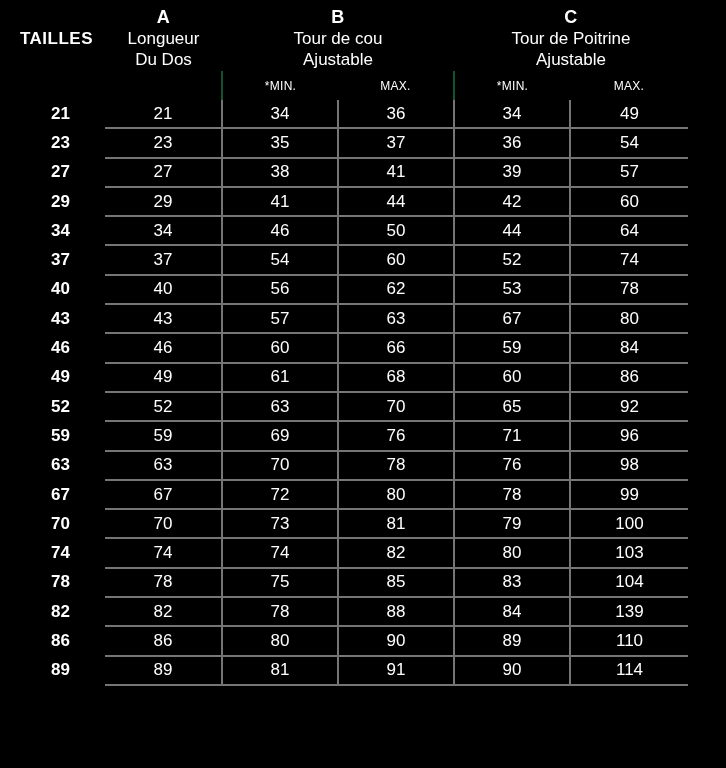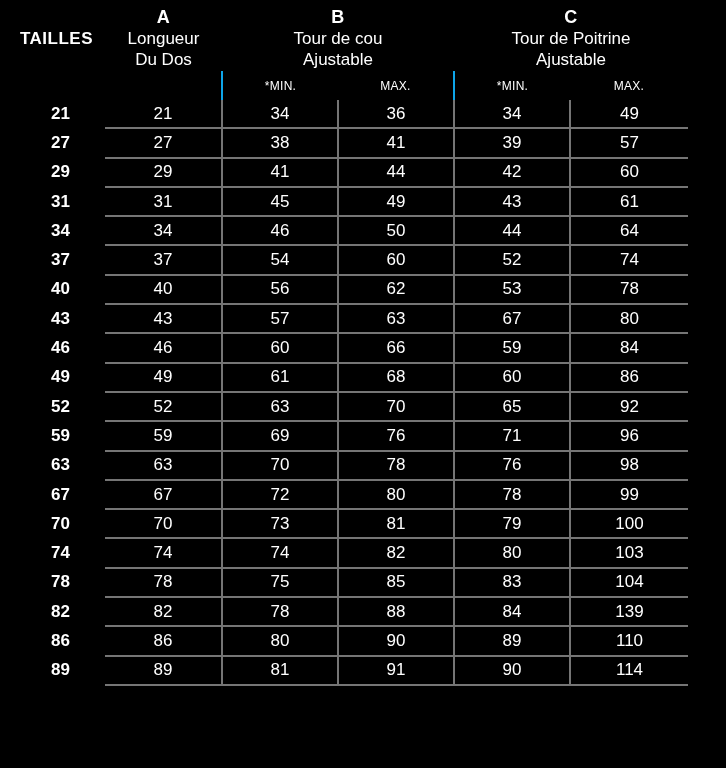--- a/index.html
+++ b/index.html
@@ -60,21 +60,21 @@
     padding-left: 8px;
   }
   tr.minmax-row th {
     font-size: 12px;
     height: 29px;
     vertical-align: middle;
     letter-spacing: 0.3px;
   }
 
   
-  .vline-group { border-left: 2px solid #0ea5e9; }   
+  .vline-group { border-left: 2px solid #14532d; }   
   tbody td.c2, tbody td.c3, tbody td.c4, tbody td.c5 {
     border-left: 2px solid #757575;                  
   }
 
   
   tbody td {
     font-size: 17px;
     height: 27.3px;
     border-bottom: 2px solid #757575;
   }
@@ -131,44 +131,44 @@
     <tbody>
         <tr>
           <td class="c0">21</td>
           <td class="c1">21</td>
           <td class="c2">34</td>
           <td class="c3">36</td>
           <td class="c4">34</td>
           <td class="c5">49</td>
         </tr>
         <tr>
+          <td class="c0">23</td>
+          <td class="c1">23</td>
+          <td class="c2">35</td>
+          <td class="c3">37</td>
+          <td class="c4">36</td>
+          <td class="c5">54</td>
+        </tr>
+        <tr>
           <td class="c0">27</td>
           <td class="c1">27</td>
           <td class="c2">38</td>
           <td class="c3">41</td>
           <td class="c4">39</td>
           <td class="c5">57</td>
         </tr>
         <tr>
           <td class="c0">29</td>
           <td class="c1">29</td>
           <td class="c2">41</td>
           <td class="c3">44</td>
           <td class="c4">42</td>
           <td class="c5">60</td>
         </tr>
         <tr>
-          <td class="c0">31</td>
-          <td class="c1">31</td>
-          <td class="c2">45</td>
-          <td class="c3">49</td>
-          <td class="c4">43</td>
-          <td class="c5">61</td>
-        </tr>
-        <tr>
           <td class="c0">34</td>
           <td class="c1">34</td>
           <td class="c2">46</td>
           <td class="c3">50</td>
           <td class="c4">44</td>
           <td class="c5">64</td>
         </tr>
         <tr>
           <td class="c0">37</td>
           <td class="c1">37</td>

